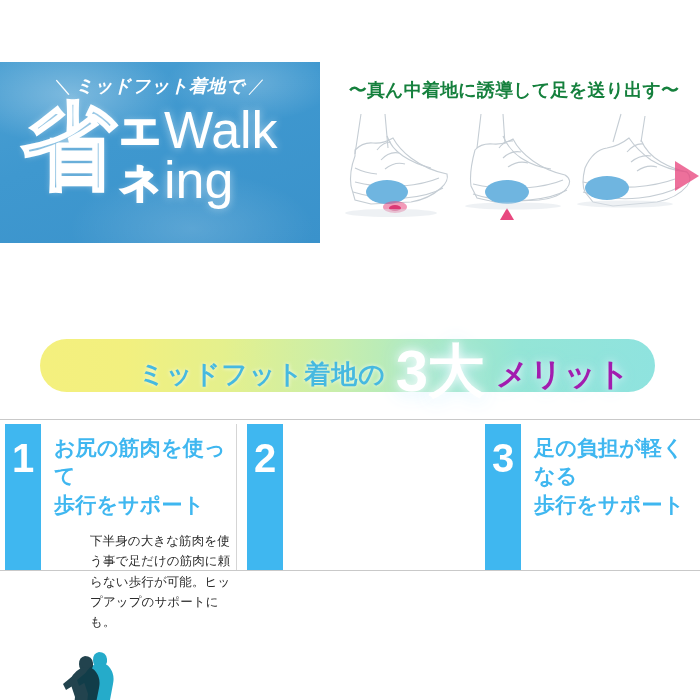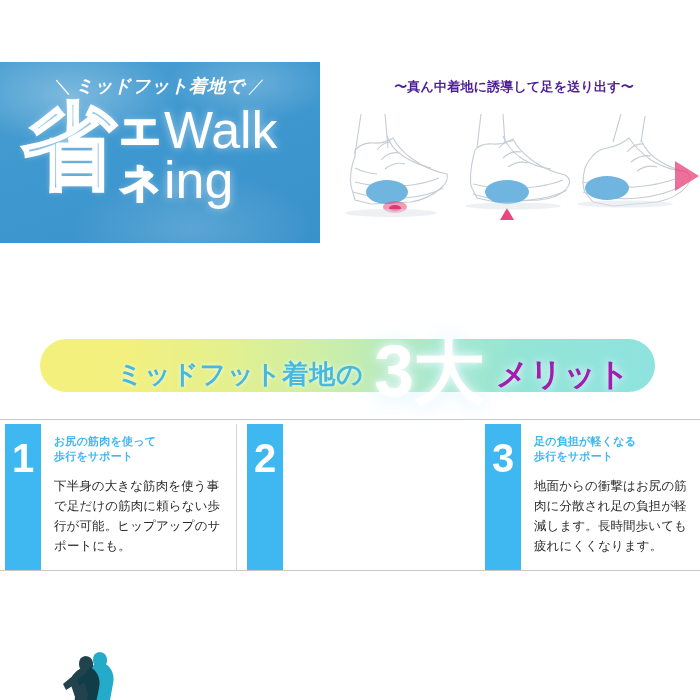--- a/index.html
+++ b/index.html
@@ -61,21 +61,21 @@
     color: #ffffff;
     text-shadow: 0 0 9px rgba(255,255,255,.55);
     letter-spacing: 0px;
   }
   .ht-en.a { top: 2px; }
   .ht-en.b { top: 52px; }
 
   .hero-sub {
     position: absolute; left: 336px; top: 78px;
     width: 356px; text-align: center;
-    color: #4c1d95; font-size: 13px; font-weight: 700;
+    color: #15803d; font-size: 18px; font-weight: 700;
     white-space: nowrap; letter-spacing: .2px;
   }
 
   
   .shoe-strip { position: absolute; left: 325px; top: 112px; width: 375px; height: 125px; }
   .shoe { position: absolute; top: 0; width: 130px; height: 125px; }
   .shoe.s1 { left: 0px; }
   .shoe.s2 { left: 126px; }
   .shoe.s3 { left: 240px; }
   .shoe svg { display: block; }
@@ -97,21 +97,21 @@
     display: flex; align-items: center; justify-content: flex-end;
     padding-right: 24px;
   }
   .bt-jp {
     color: #46b9e0; font-size: 26px; font-weight: 700;
     letter-spacing: 1px;
     text-shadow: 0 0 4px rgba(255,255,255,.85);
     margin-right: 10px;
   }
   .bt-big {
-    color: #ffffff; font-size: 72px; font-weight: 700; line-height: 48px;
+    color: #ffffff; font-size: 58px; font-weight: 700; line-height: 48px;
     letter-spacing: -1px;
     text-shadow: 0 0 10px rgba(255,255,255,.95), 0 0 20px rgba(190,235,255,.9);
     position: relative; top: -4px;
   }
   .bt-tail {
     color: #a21caf; font-size: 32px; font-weight: 700;
     letter-spacing: 1px; margin-left: 12px;
     text-shadow: 0 0 8px rgba(255,255,255,.9), 0 0 16px rgba(190,235,255,.8);
   }
   .walkers { position: absolute; left: 55px; top: 326px; width: 80px; height: 90px; }
@@ -137,28 +137,29 @@
   .card-num {
     width: 36px; flex: 0 0 36px;
     background: #3fb7f0;
     color: #ffffff;
     font-size: 40px; font-weight: 700; line-height: 1;
     display: flex; align-items: flex-start; justify-content: center;
     padding-top: 14px;
   }
   .card-body { flex: 1; padding: 10px 4px 0 13px; }
   .card-head {
-    color: #3fb7f0; font-size: 11px; font-weight: 700;
+    color: #3fb7f0; font-size: 21px; font-weight: 700;
     line-height: 1.35; letter-spacing: .2px;
     white-space: pre-line;
   }
   .card-text {
     margin-top: 12px;
     color: #2b2b2b; font-size: 12.5px; line-height: 1.62;
     letter-spacing: .1px;
+    margin-left: 36px;
   }
   .card.c1 .card-body, .card.c2 .card-body { border-right: 1px solid #d5d5d5; }
 </style>
 </head>
 <body>
 
 <div class="page">
 
   <div class="hero">
 
@@ -278,18 +279,17 @@
 
     <div class="card c2">
       <div class="card-num">2</div>
     </div>
 
     <div class="card c3">
       <div class="card-num">3</div>
       <div class="card-body">
         <div class="card-head">足の負担が軽くなる
 歩行をサポート</div>
-        <div class="card-text">地面からの衝撃はお尻の筋肉に分散され足の負担が軽減します。長時間歩いても疲れにくくなります。</div>
       </div>
     </div>
   </div>
 
 </div>
 
 </body></html>

